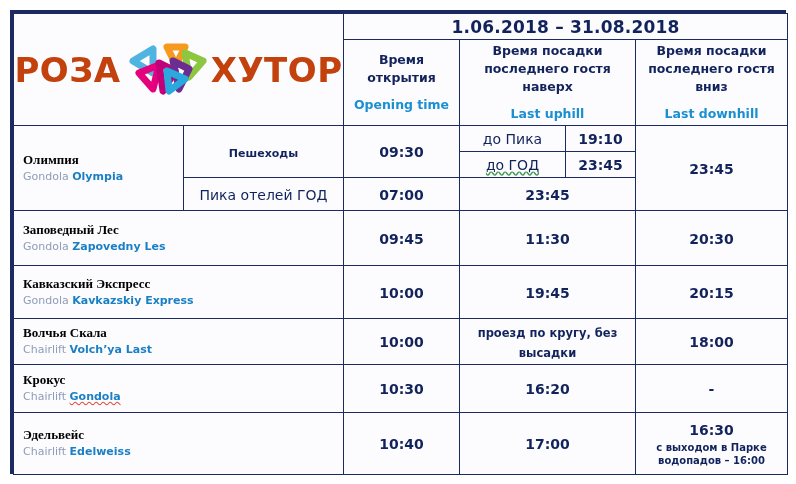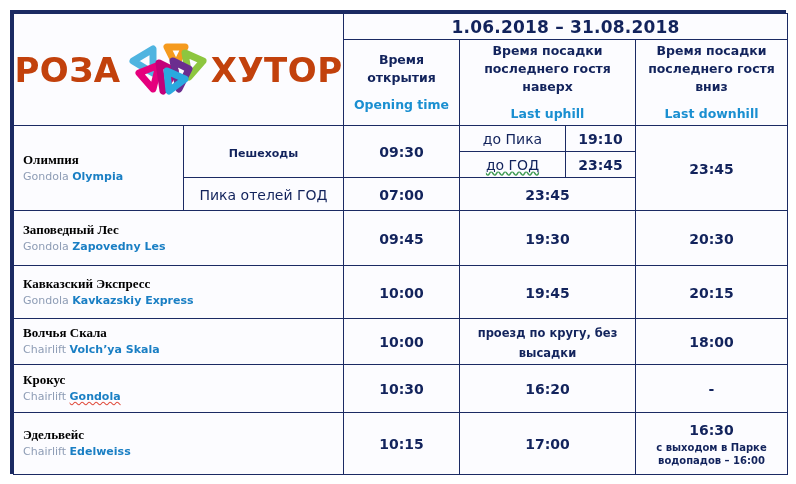--- a/index.html
+++ b/index.html
@@ -216,38 +216,38 @@
         <span class="tm">23:45</span>
       </td>
     </tr>
 
     <tr style="height:55px;padding-left:47px;">
       <td class="name-cell" colspan="2">
         <span class="name-ru">Заповедный Лес</span>
         <span class="name-en"><span>Gondola</span> <b>Zapovedny Les</b></span>
       </td>
       <td><span class="tm">09:45</span></td>
-      <td colspan="2"><span class="tm">19:30</span></td>
+      <td colspan="2"><span class="tm">11:30</span></td>
       <td><span class="tm">20:30</span></td>
     </tr>
 
     <tr style="height:53px;">
       <td class="name-cell" colspan="2">
         <span class="name-ru">Кавказский Экспресс</span>
         <span class="name-en"><span>Gondola</span> <b>Kavkazskiy Express</b></span>
       </td>
       <td><span class="tm">10:00</span></td>
       <td colspan="2"><span class="tm">19:45</span></td>
       <td><span class="tm">20:15</span></td>
     </tr>
 
     <tr style="height:46px;">
       <td class="name-cell" colspan="2">
         <span class="name-ru">Волчья Скала</span>
-        <span class="name-en"><span>Chairlift</span> <b>Volch’ya Skala</b></span>
+        <span class="name-en"><span>Chairlift</span> <b>Volch’ya Last</b></span>
       </td>
       <td><span class="tm">10:00</span></td>
       <td colspan="2"><span class="note">проезд по кругу, без высадки</span></td>
       <td><span class="tm">18:00</span></td>
     </tr>
 
     <tr style="height:48px;">
       <td class="name-cell" colspan="2">
         <span class="name-ru">Крокус</span>
         <span class="name-en"><span>Chairlift</span> <b class="spell">Gondola</b></span>
@@ -255,21 +255,21 @@
       <td><span class="tm">10:30</span></td>
       <td colspan="2"><span class="tm">16:20</span></td>
       <td><span class="tm">-</span></td>
     </tr>
 
     <tr style="height:62px;">
       <td class="name-cell" colspan="2">
         <span class="name-ru">Эдельвейс</span>
         <span class="name-en"><span>Chairlift</span> <b>Edelweiss</b></span>
       </td>
-      <td><span class="tm">10:15</span></td>
+      <td><span class="tm">10:40</span></td>
       <td colspan="2"><span class="tm">17:00</span></td>
       <td>
         <span class="tm">16:30</span>
         <span class="note2">с выходом в Парке водопадов – 16:00</span>
       </td>
     </tr>
 
   </tbody>
 </table>
 </div>

